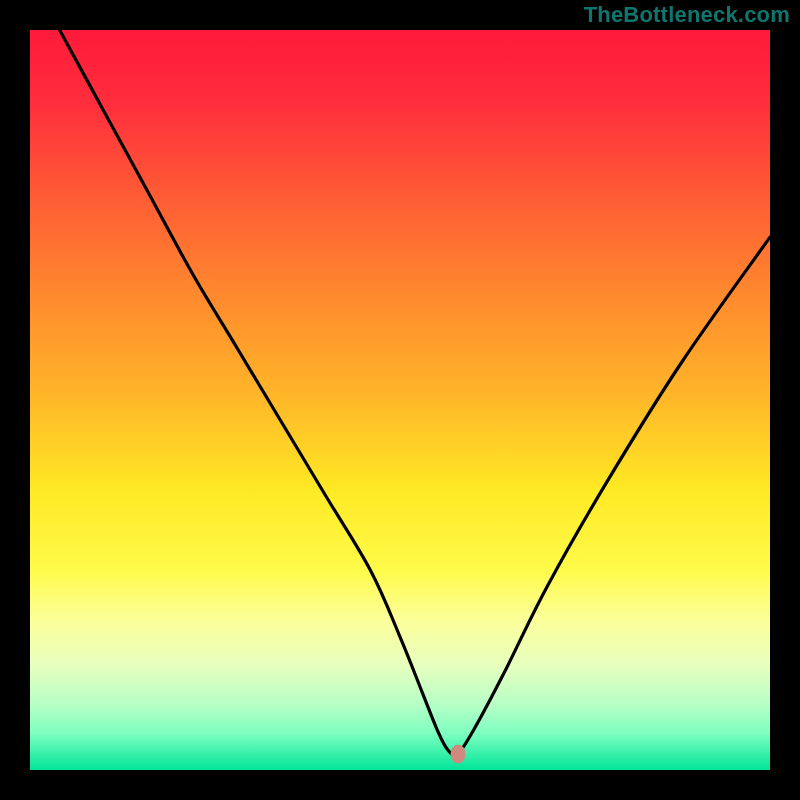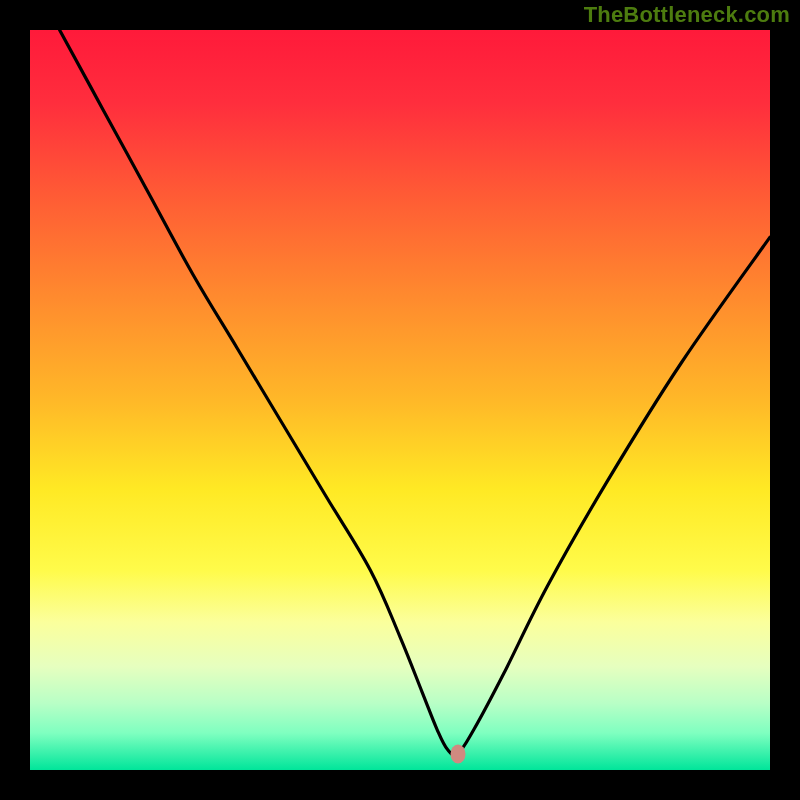--- a/index.html
+++ b/index.html
@@ -14,21 +14,21 @@
   .frame {
     position: relative;
     width: 800px;
     height: 800px;
     background: #000;
   }
   .watermark {
     position: absolute;
     top: 2px;
     right: 10px;
-    color: #4d7c0f;
+    color: #0f766e;
     font-size: 22px;
     font-weight: 600;
     letter-spacing: 0.2px;
     z-index: 10;
   }
   .plot {
     position: absolute;
     left: 30px;
     top: 30px;
     width: 740px;

